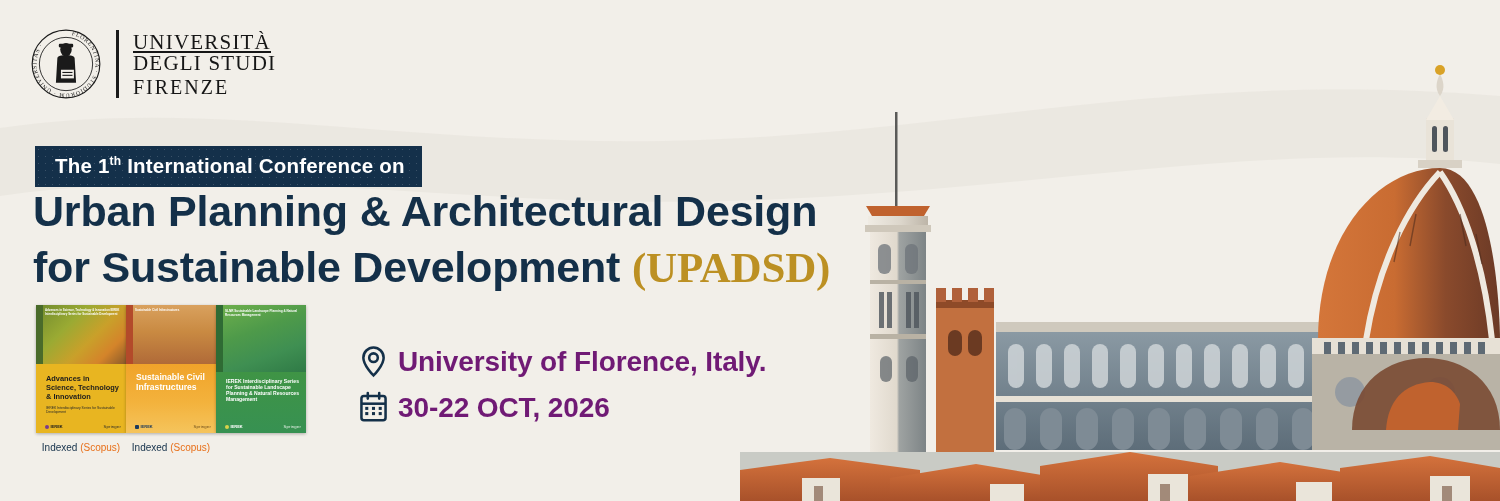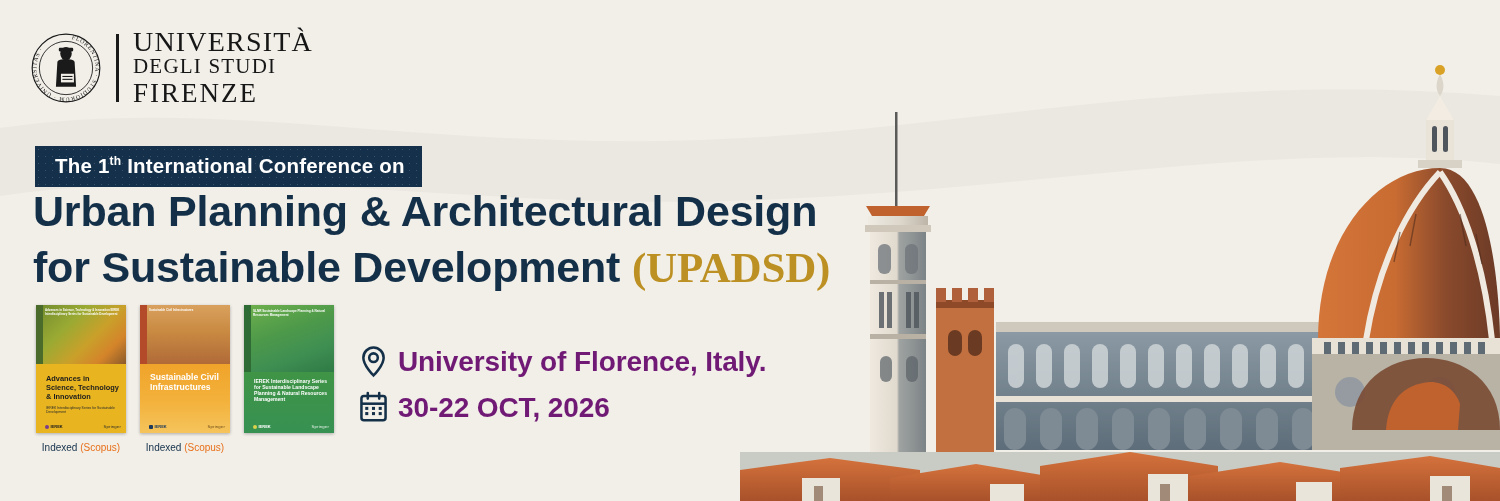--- a/index.html
+++ b/index.html
@@ -20,23 +20,23 @@
   .uni-logo {
     position:absolute; left:30px; top:28px; z-index:5;
     display:flex; align-items:center; gap:14px;
   }
   .uni-seal { width:72px; height:72px; }
   .uni-divider { width:3px; height:68px; background:#1a1a1a; }
   .uni-words {
     font-family:"Liberation Serif", serif;
     color:#161616; line-height:1.0; letter-spacing:1.2px;
   }
-  .uni-words .l1 { font-size:28px; }
+  .uni-words .l1 { font-size:21px;text-decoration:underline; }
   .uni-words .l2 { font-size:21px; }
-  .uni-words .l3 { font-size:27px; letter-spacing:2px; margin-top:3px; }
+  .uni-words .l3 { font-size:20px; letter-spacing:2px; margin-top:3px; }
 
   
   .conf-badge {
     position:absolute; left:35px; top:146px; z-index:6;
     background:#14304a;
     background-image:radial-gradient(rgba(255,255,255,.16) 0.8px, transparent 0.9px);
     background-size:7px 7px;
     padding:8px 17px 9px 20px;
     color:#ffffff; font-size:20.5px; font-weight:bold; letter-spacing:.2px;
     white-space:nowrap;
@@ -45,21 +45,21 @@
 
   
   .title-block { position:absolute; left:33px; top:184px; z-index:6; }
   .title-line {
     font-size:43px; font-weight:bold; color:#143049;
     line-height:1.3; letter-spacing:-.2px; white-space:nowrap;
   }
   .acronym { color:#bc9023;font-family:Liberation Serif, serif; }
 
   
-  .books { position:absolute; left:36px; top:305px; z-index:6; display:flex; gap:14px; }
+  .books { position:absolute; left:36px; top:305px; z-index:6; display:flex; }
   .book-item { display:flex; flex-direction:column; align-items:center; }
   .book-cover {
     width:90px; height:128px; position:relative; overflow:hidden;
     box-shadow:0 1px 3px rgba(0,0,0,.28);
   }
   .bc-img { position:absolute; left:0; top:0; width:100%; height:46%; }
   .bc-body { position:absolute; left:0; bottom:0; width:100%; height:54%; }
   .bc-spine { position:absolute; left:0; top:0; width:7px; height:100%; }
   .bc-toptext {
     position:absolute; left:9px; top:4px; right:4px;

